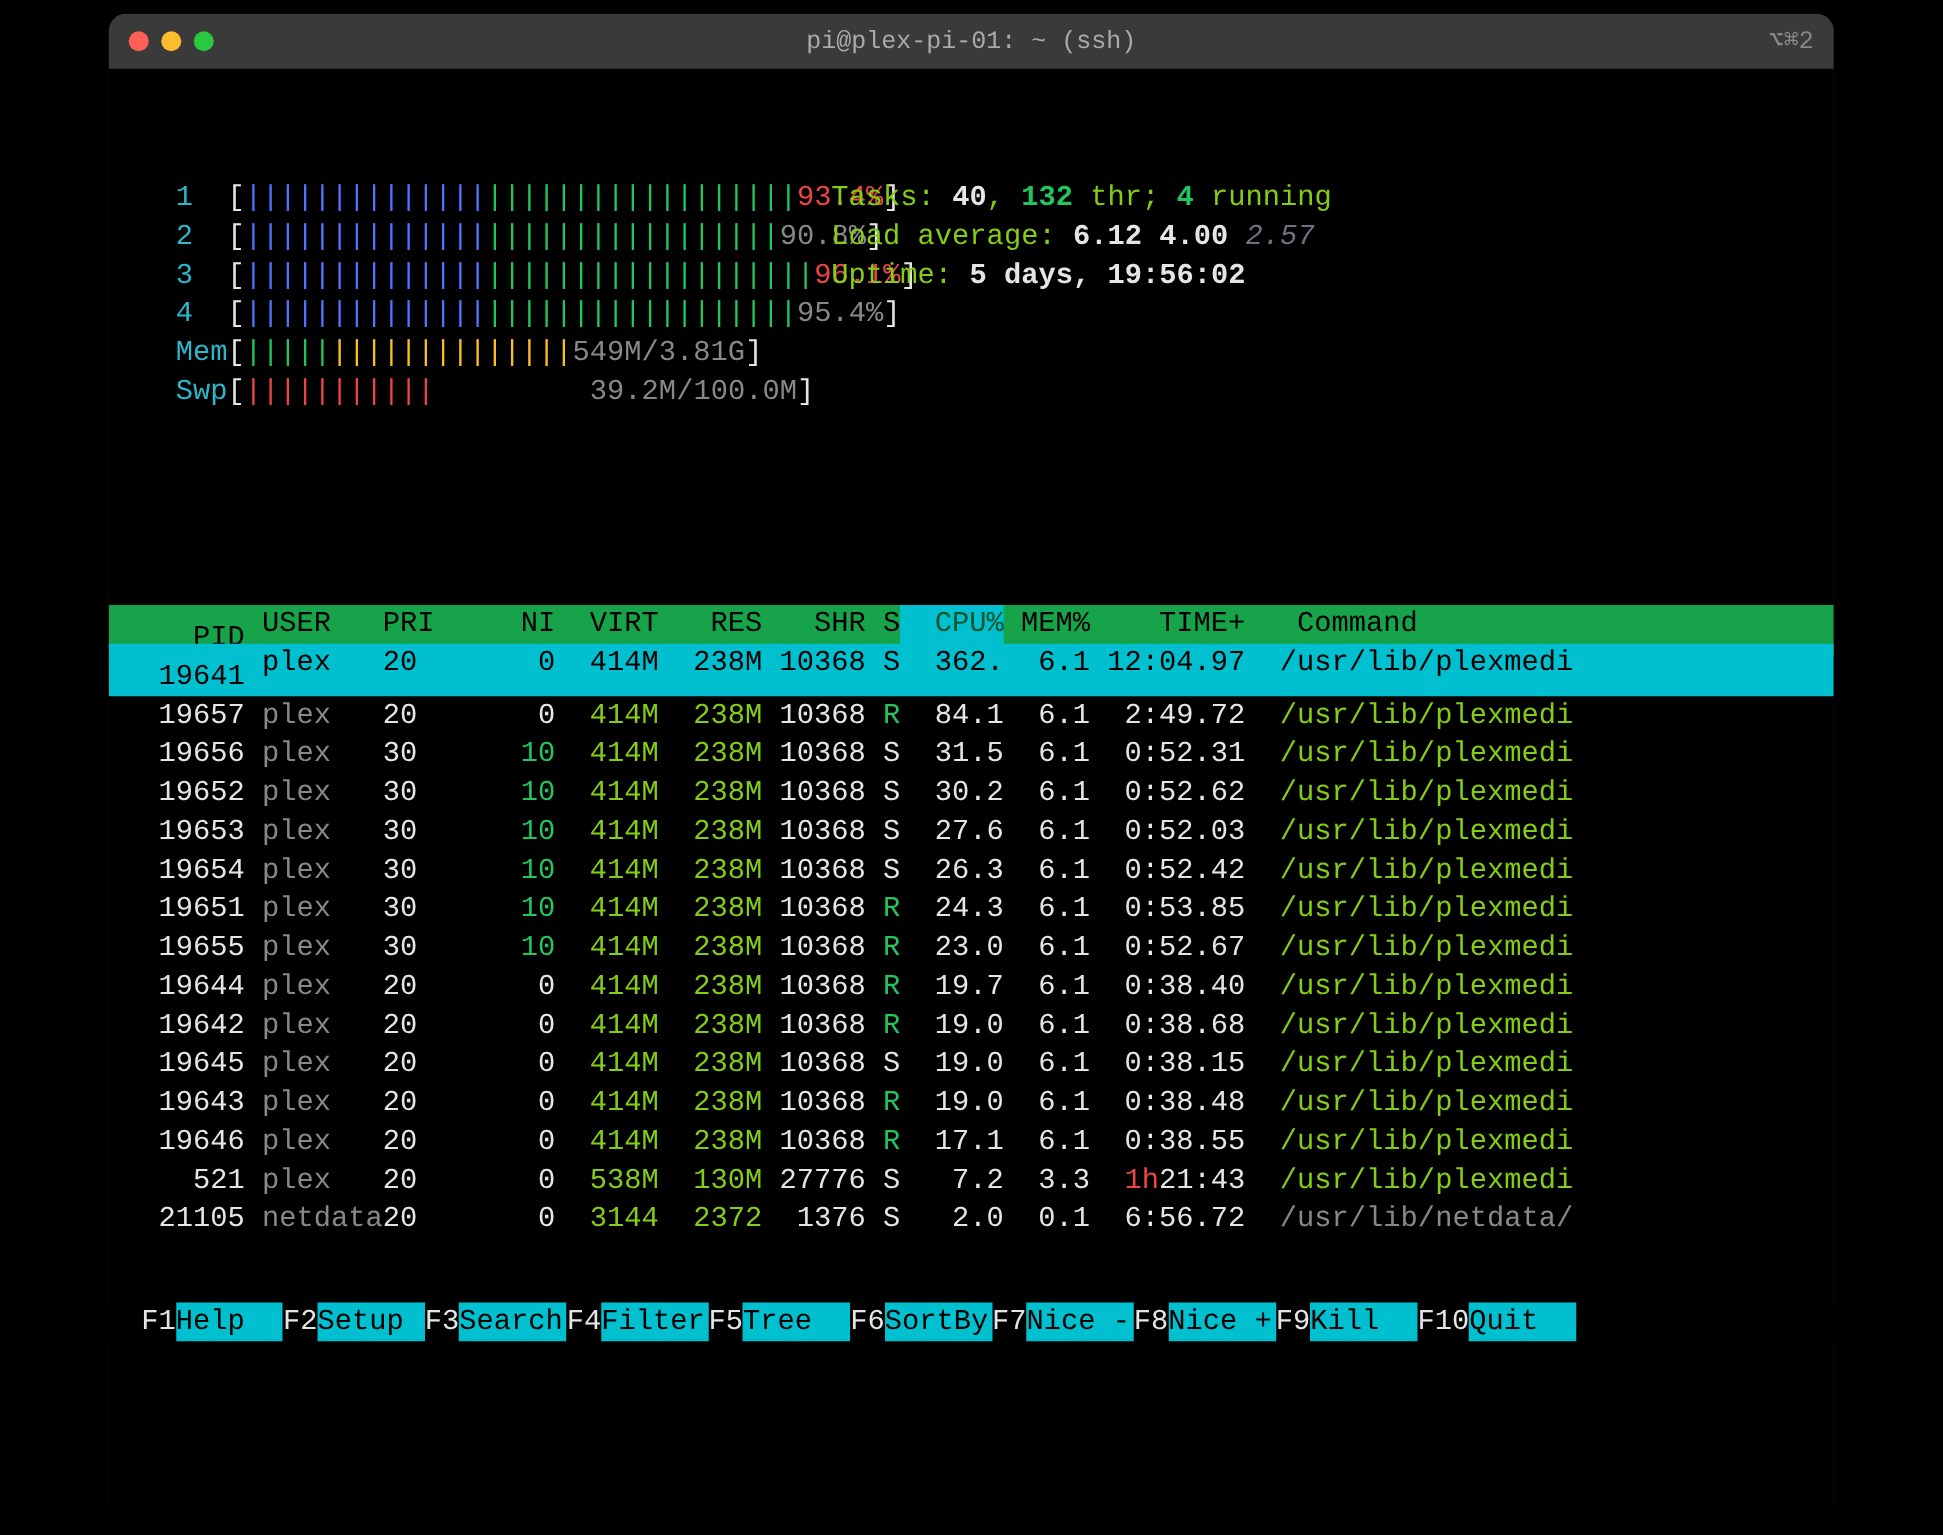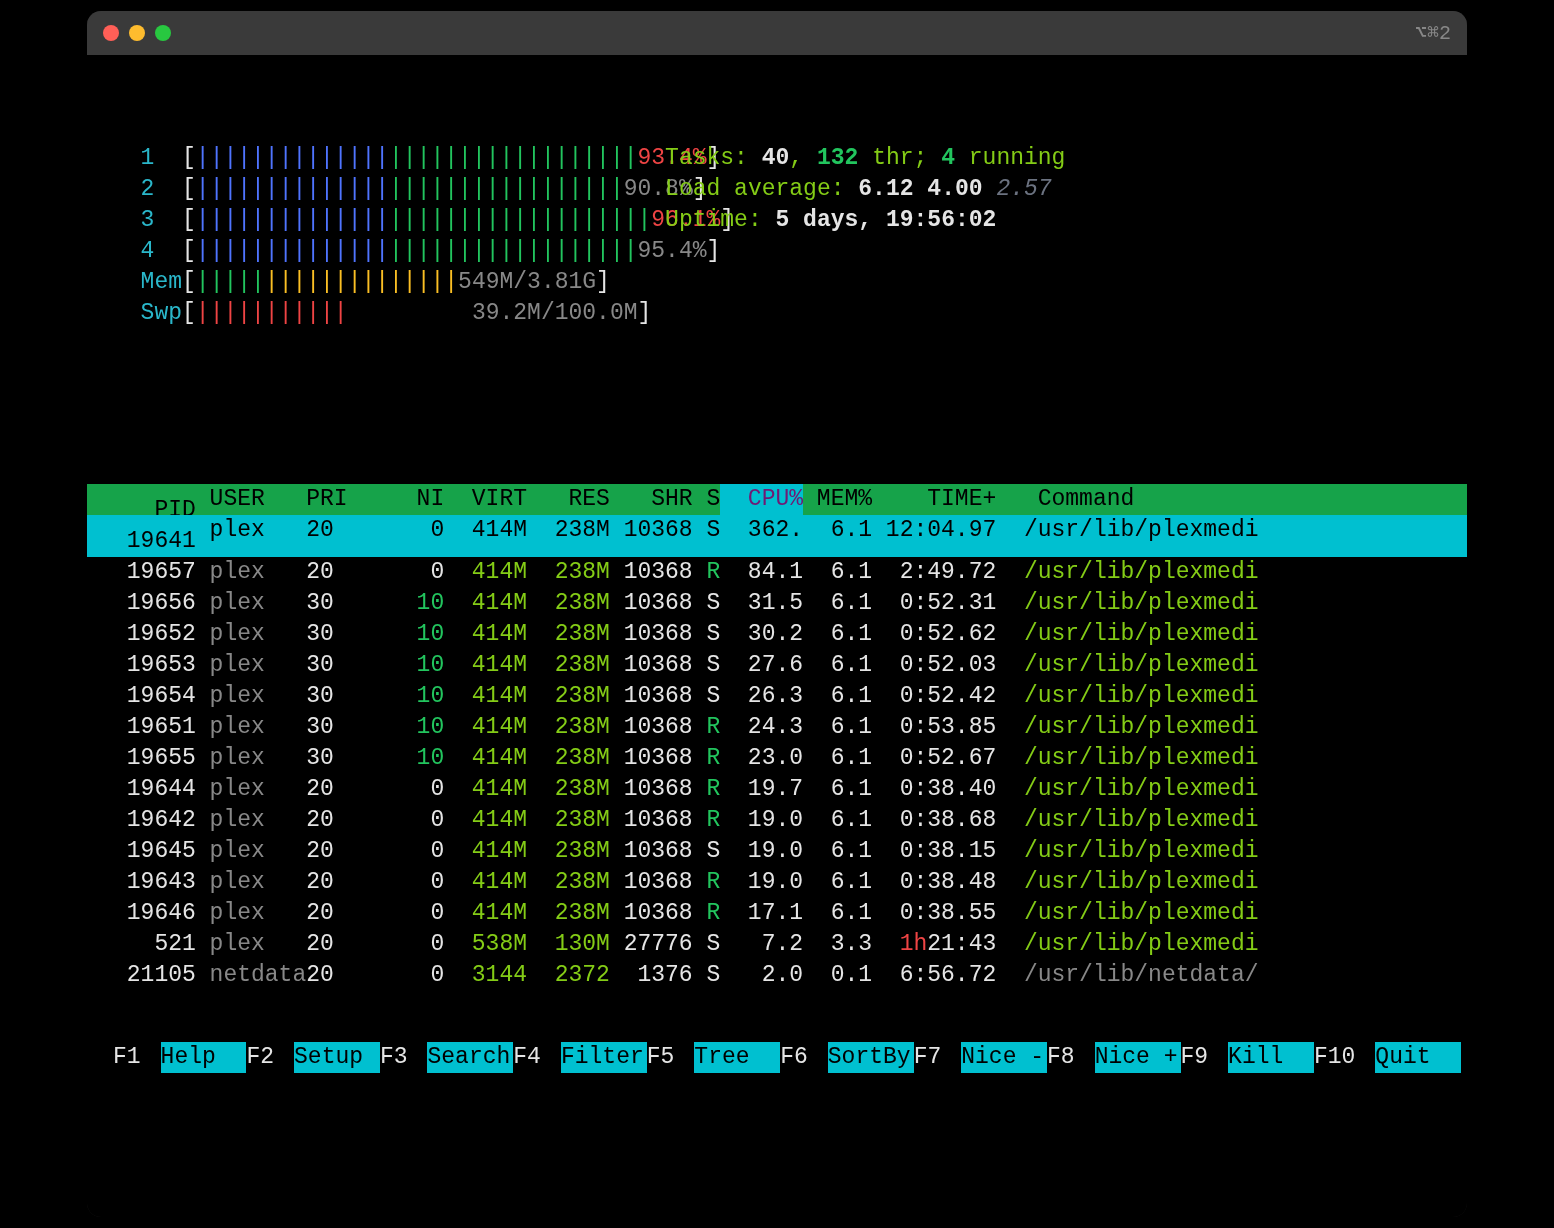--- a/index.html
+++ b/index.html
@@ -49,51 +49,52 @@
   .red{color:#ef4444;}
   .white{color:#e5e5e5;}
   .gray{color:#888;}
   .dim{color:#6b7280;font-style:italic;}
   .bold{font-weight:bold;}
 
   
   .hdr { background:#16a34a; color:#000; }
   .sel-rest { background:#00c0d0; }
   .hdr, .sort-col { display:inline-block; }
-  .sort-col { background:#00c0d0; color:#701a75;padding-left:18px; }
+  .sort-col { background:#00c0d0; color:#14532d;padding-left:18px; }
 
   
   .c-pid  { display:inline-block; width:6ch;  text-align:right;margin-top:11px; }
   .c-user { display:inline-block; width:8ch;  text-align:left; padding-left:1ch;}
   .c-pri  { display:inline-block; width:5ch;  }
   .c-ni   { display:inline-block; width:5ch;  text-align:right;}
   .c-virt { display:inline-block; width:6ch;  text-align:right;}
   .c-res  { display:inline-block; width:6ch;  text-align:right;}
   .c-shr  { display:inline-block; width:6ch;  text-align:right;}
   .c-s    { display:inline-block; width:2ch;  text-align:right;}
   .c-cpu  { display:inline-block; width:6ch;  text-align:right;}
   .c-mem  { display:inline-block; width:5ch;  text-align:right;}
   .c-time { display:inline-block; width:9ch;  text-align:right;}
   .c-cmd  { display:inline-block; padding-left:1ch;}
 
   .footer { padding:0; display:flex; background:#000;text-align:center;}
   .footer .fkey { color:#e5e5e5; }
-  .footer .flabel { background:#00c0d0; color:#000; padding:0 3px 0 0;margin-left:20px;}
+  .footer .flabel { background:#00c0d0; color:#000; padding:0 3px 0 0;}
   .footer span { display:inline-block; }
 </style>
 </head>
 <body>
 
 <div class="window">
   <div class="titlebar">
     <div class="traffic">
       <div class="dot r"></div>
       <div class="dot y"></div>
       <div class="dot g"></div>
     </div>
+    <div class="title">pi@plex-pi-01: ~ (ssh)</div>
     <div class="shortcut">⌥⌘2</div>
   </div>
 
   <div class="term">
     <div id="meters"><div class="row"><span style="display:inline-block;width:38ch;"><span class="cyan">  1  </span><span class="white">[</span><span class="blueBar">||||||||||||||</span><span class="greenBar">||||||||||||||||||</span><span class="red">93.4%</span><span class="white">]</span></span><span style="padding-left:2ch;"><span class="acyan">Tasks: </span><span class="white bold">40</span><span class="acyan">, </span><span class="green bold">132</span><span class="acyan"> thr; </span><span class="green bold">4</span><span class="acyan"> running</span></span></div><div class="row"><span style="display:inline-block;width:38ch;"><span class="cyan">  2  </span><span class="white">[</span><span class="blueBar">||||||||||||||</span><span class="greenBar">|||||||||||||||||</span><span class="gray">90.8%</span><span class="white">]</span></span><span style="padding-left:2ch;"><span class="acyan">Load average: </span><span class="white bold">6.12</span> <span class="white bold">4.00</span> <span class="dim">2.57</span></span></div><div class="row"><span style="display:inline-block;width:38ch;"><span class="cyan">  3  </span><span class="white">[</span><span class="blueBar">||||||||||||||</span><span class="greenBar">|||||||||||||||||||</span><span class="red">96.1%</span><span class="white">]</span></span><span style="padding-left:2ch;"><span class="acyan">Uptime: </span><span class="white bold">5 days, 19:56:02</span></span></div><div class="row"><span style="display:inline-block;width:38ch;"><span class="cyan">  4  </span><span class="white">[</span><span class="blueBar">||||||||||||||</span><span class="greenBar">||||||||||||||||||</span><span class="gray">95.4%</span><span class="white">]</span></span><span style="padding-left:2ch;"></span></div><div class="row"><span style="display:inline-block;width:38ch;"><span class="cyan">  Mem</span><span class="white">[</span><span class="greenBar">|||||</span><span class="yellow">||||||||||||||</span><span class="gray">549M/3.81G</span><span class="white">]</span></span></div><div class="row"><span style="display:inline-block;width:38ch;"><span class="cyan">  Swp</span><span class="white">[</span><span class="red">|||||||||||</span><span>         </span><span class="gray">39.2M/100.0M</span><span class="white">]</span></span></div></div>
     <div class="row"></div>
     <div id="procs"><div class="row" style="padding:0;"><span class="hdr" style="padding-left:26px; width:100%; display:flex;"><span class="c-pid">PID</span><span class="c-user">USER</span><span class="c-pri">PRI</span><span class="c-ni">NI</span><span class="c-virt">VIRT</span><span class="c-res">RES</span><span class="c-shr">SHR</span><span class="c-s">S</span><span class="c-cpu sort-col">CPU%</span><span class="c-mem">MEM%</span><span class="c-time">TIME+</span><span class="c-cmd">  Command</span><span style="flex:1"></span></span></div><div class="row" style="padding:0;"><span class="sel-rest" style="padding-left:26px; width:100%; display:flex;"><span class="c-pid" style="color:#000;">19641</span><span class="c-user" style="color:#000;">plex</span><span class="c-pri" style="color:#000;">20</span><span class="c-ni" style="color:#000;">0</span><span class="c-virt" style="color:#000;">414M</span><span class="c-res" style="color:#000;">238M</span><span class="c-shr" style="color:#000;">10368</span><span class="c-s" style="color:#000;">S</span><span class="c-cpu" style="color:#000;">362.</span><span class="c-mem" style="color:#000;">6.1</span><span class="c-time" style="color:#000;">12:04.97</span><span class="c-cmd" style="color:#000;"> /usr/lib/plexmedi</span><span style="flex:1"></span></span></div><div class="row"><span class="c-pid white">19657</span><span class="c-user gray">plex</span><span class="c-pri white">20</span><span class="c-ni white">0</span><span class="c-virt acyan">414M</span><span class="c-res acyan">238M</span><span class="c-shr white">10368</span><span class="c-s green">R</span><span class="c-cpu white">84.1</span><span class="c-mem white">6.1</span><span class="c-time white">2:49.72</span><span class="c-cmd acyan"> /usr/lib/plexmedi</span></div><div class="row"><span class="c-pid white">19656</span><span class="c-user gray">plex</span><span class="c-pri white">30</span><span class="c-ni green">10</span><span class="c-virt acyan">414M</span><span class="c-res acyan">238M</span><span class="c-shr white">10368</span><span class="c-s white">S</span><span class="c-cpu white">31.5</span><span class="c-mem white">6.1</span><span class="c-time white">0:52.31</span><span class="c-cmd acyan"> /usr/lib/plexmedi</span></div><div class="row"><span class="c-pid white">19652</span><span class="c-user gray">plex</span><span class="c-pri white">30</span><span class="c-ni green">10</span><span class="c-virt acyan">414M</span><span class="c-res acyan">238M</span><span class="c-shr white">10368</span><span class="c-s white">S</span><span class="c-cpu white">30.2</span><span class="c-mem white">6.1</span><span class="c-time white">0:52.62</span><span class="c-cmd acyan"> /usr/lib/plexmedi</span></div><div class="row"><span class="c-pid white">19653</span><span class="c-user gray">plex</span><span class="c-pri white">30</span><span class="c-ni green">10</span><span class="c-virt acyan">414M</span><span class="c-res acyan">238M</span><span class="c-shr white">10368</span><span class="c-s white">S</span><span class="c-cpu white">27.6</span><span class="c-mem white">6.1</span><span class="c-time white">0:52.03</span><span class="c-cmd acyan"> /usr/lib/plexmedi</span></div><div class="row"><span class="c-pid white">19654</span><span class="c-user gray">plex</span><span class="c-pri white">30</span><span class="c-ni green">10</span><span class="c-virt acyan">414M</span><span class="c-res acyan">238M</span><span class="c-shr white">10368</span><span class="c-s white">S</span><span class="c-cpu white">26.3</span><span class="c-mem white">6.1</span><span class="c-time white">0:52.42</span><span class="c-cmd acyan"> /usr/lib/plexmedi</span></div><div class="row"><span class="c-pid white">19651</span><span class="c-user gray">plex</span><span class="c-pri white">30</span><span class="c-ni green">10</span><span class="c-virt acyan">414M</span><span class="c-res acyan">238M</span><span class="c-shr white">10368</span><span class="c-s green">R</span><span class="c-cpu white">24.3</span><span class="c-mem white">6.1</span><span class="c-time white">0:53.85</span><span class="c-cmd acyan"> /usr/lib/plexmedi</span></div><div class="row"><span class="c-pid white">19655</span><span class="c-user gray">plex</span><span class="c-pri white">30</span><span class="c-ni green">10</span><span class="c-virt acyan">414M</span><span class="c-res acyan">238M</span><span class="c-shr white">10368</span><span class="c-s green">R</span><span class="c-cpu white">23.0</span><span class="c-mem white">6.1</span><span class="c-time white">0:52.67</span><span class="c-cmd acyan"> /usr/lib/plexmedi</span></div><div class="row"><span class="c-pid white">19644</span><span class="c-user gray">plex</span><span class="c-pri white">20</span><span class="c-ni white">0</span><span class="c-virt acyan">414M</span><span class="c-res acyan">238M</span><span class="c-shr white">10368</span><span class="c-s green">R</span><span class="c-cpu white">19.7</span><span class="c-mem white">6.1</span><span class="c-time white">0:38.40</span><span class="c-cmd acyan"> /usr/lib/plexmedi</span></div><div class="row"><span class="c-pid white">19642</span><span class="c-user gray">plex</span><span class="c-pri white">20</span><span class="c-ni white">0</span><span class="c-virt acyan">414M</span><span class="c-res acyan">238M</span><span class="c-shr white">10368</span><span class="c-s green">R</span><span class="c-cpu white">19.0</span><span class="c-mem white">6.1</span><span class="c-time white">0:38.68</span><span class="c-cmd acyan"> /usr/lib/plexmedi</span></div><div class="row"><span class="c-pid white">19645</span><span class="c-user gray">plex</span><span class="c-pri white">20</span><span class="c-ni white">0</span><span class="c-virt acyan">414M</span><span class="c-res acyan">238M</span><span class="c-shr white">10368</span><span class="c-s white">S</span><span class="c-cpu white">19.0</span><span class="c-mem white">6.1</span><span class="c-time white">0:38.15</span><span class="c-cmd acyan"> /usr/lib/plexmedi</span></div><div class="row"><span class="c-pid white">19643</span><span class="c-user gray">plex</span><span class="c-pri white">20</span><span class="c-ni white">0</span><span class="c-virt acyan">414M</span><span class="c-res acyan">238M</span><span class="c-shr white">10368</span><span class="c-s green">R</span><span class="c-cpu white">19.0</span><span class="c-mem white">6.1</span><span class="c-time white">0:38.48</span><span class="c-cmd acyan"> /usr/lib/plexmedi</span></div><div class="row"><span class="c-pid white">19646</span><span class="c-user gray">plex</span><span class="c-pri white">20</span><span class="c-ni white">0</span><span class="c-virt acyan">414M</span><span class="c-res acyan">238M</span><span class="c-shr white">10368</span><span class="c-s green">R</span><span class="c-cpu white">17.1</span><span class="c-mem white">6.1</span><span class="c-time white">0:38.55</span><span class="c-cmd acyan"> /usr/lib/plexmedi</span></div><div class="row"><span class="c-pid white">521</span><span class="c-user gray">plex</span><span class="c-pri white">20</span><span class="c-ni white">0</span><span class="c-virt acyan">538M</span><span class="c-res acyan">130M</span><span class="c-shr white">27776</span><span class="c-s white">S</span><span class="c-cpu white">7.2</span><span class="c-mem white">3.3</span><span class="c-time white"><span class="red">1h</span>21:43</span><span class="c-cmd acyan"> /usr/lib/plexmedi</span></div><div class="row"><span class="c-pid white">21105</span><span class="c-user gray">netdata</span><span class="c-pri white">20</span><span class="c-ni white">0</span><span class="c-virt acyan">3144</span><span class="c-res acyan">2372</span><span class="c-shr white">1376</span><span class="c-s white">S</span><span class="c-cpu white">2.0</span><span class="c-mem white">0.1</span><span class="c-time white">6:56.72</span><span class="c-cmd gray"> /usr/lib/netdata/</span></div></div>
     <div id="footer" class="row footer" style="padding:0 0 0 26px;"><span class="fkey">F1</span><span class="flabel">Help  </span><span class="fkey">F2</span><span class="flabel">Setup </span><span class="fkey">F3</span><span class="flabel">Search</span><span class="fkey">F4</span><span class="flabel">Filter</span><span class="fkey">F5</span><span class="flabel">Tree  </span><span class="fkey">F6</span><span class="flabel">SortBy</span><span class="fkey">F7</span><span class="flabel">Nice -</span><span class="fkey">F8</span><span class="flabel">Nice +</span><span class="fkey">F9</span><span class="flabel">Kill  </span><span class="fkey">F10</span><span class="flabel">Quit  </span></div>
     <div style="height:20px;"></div>
   </div>

